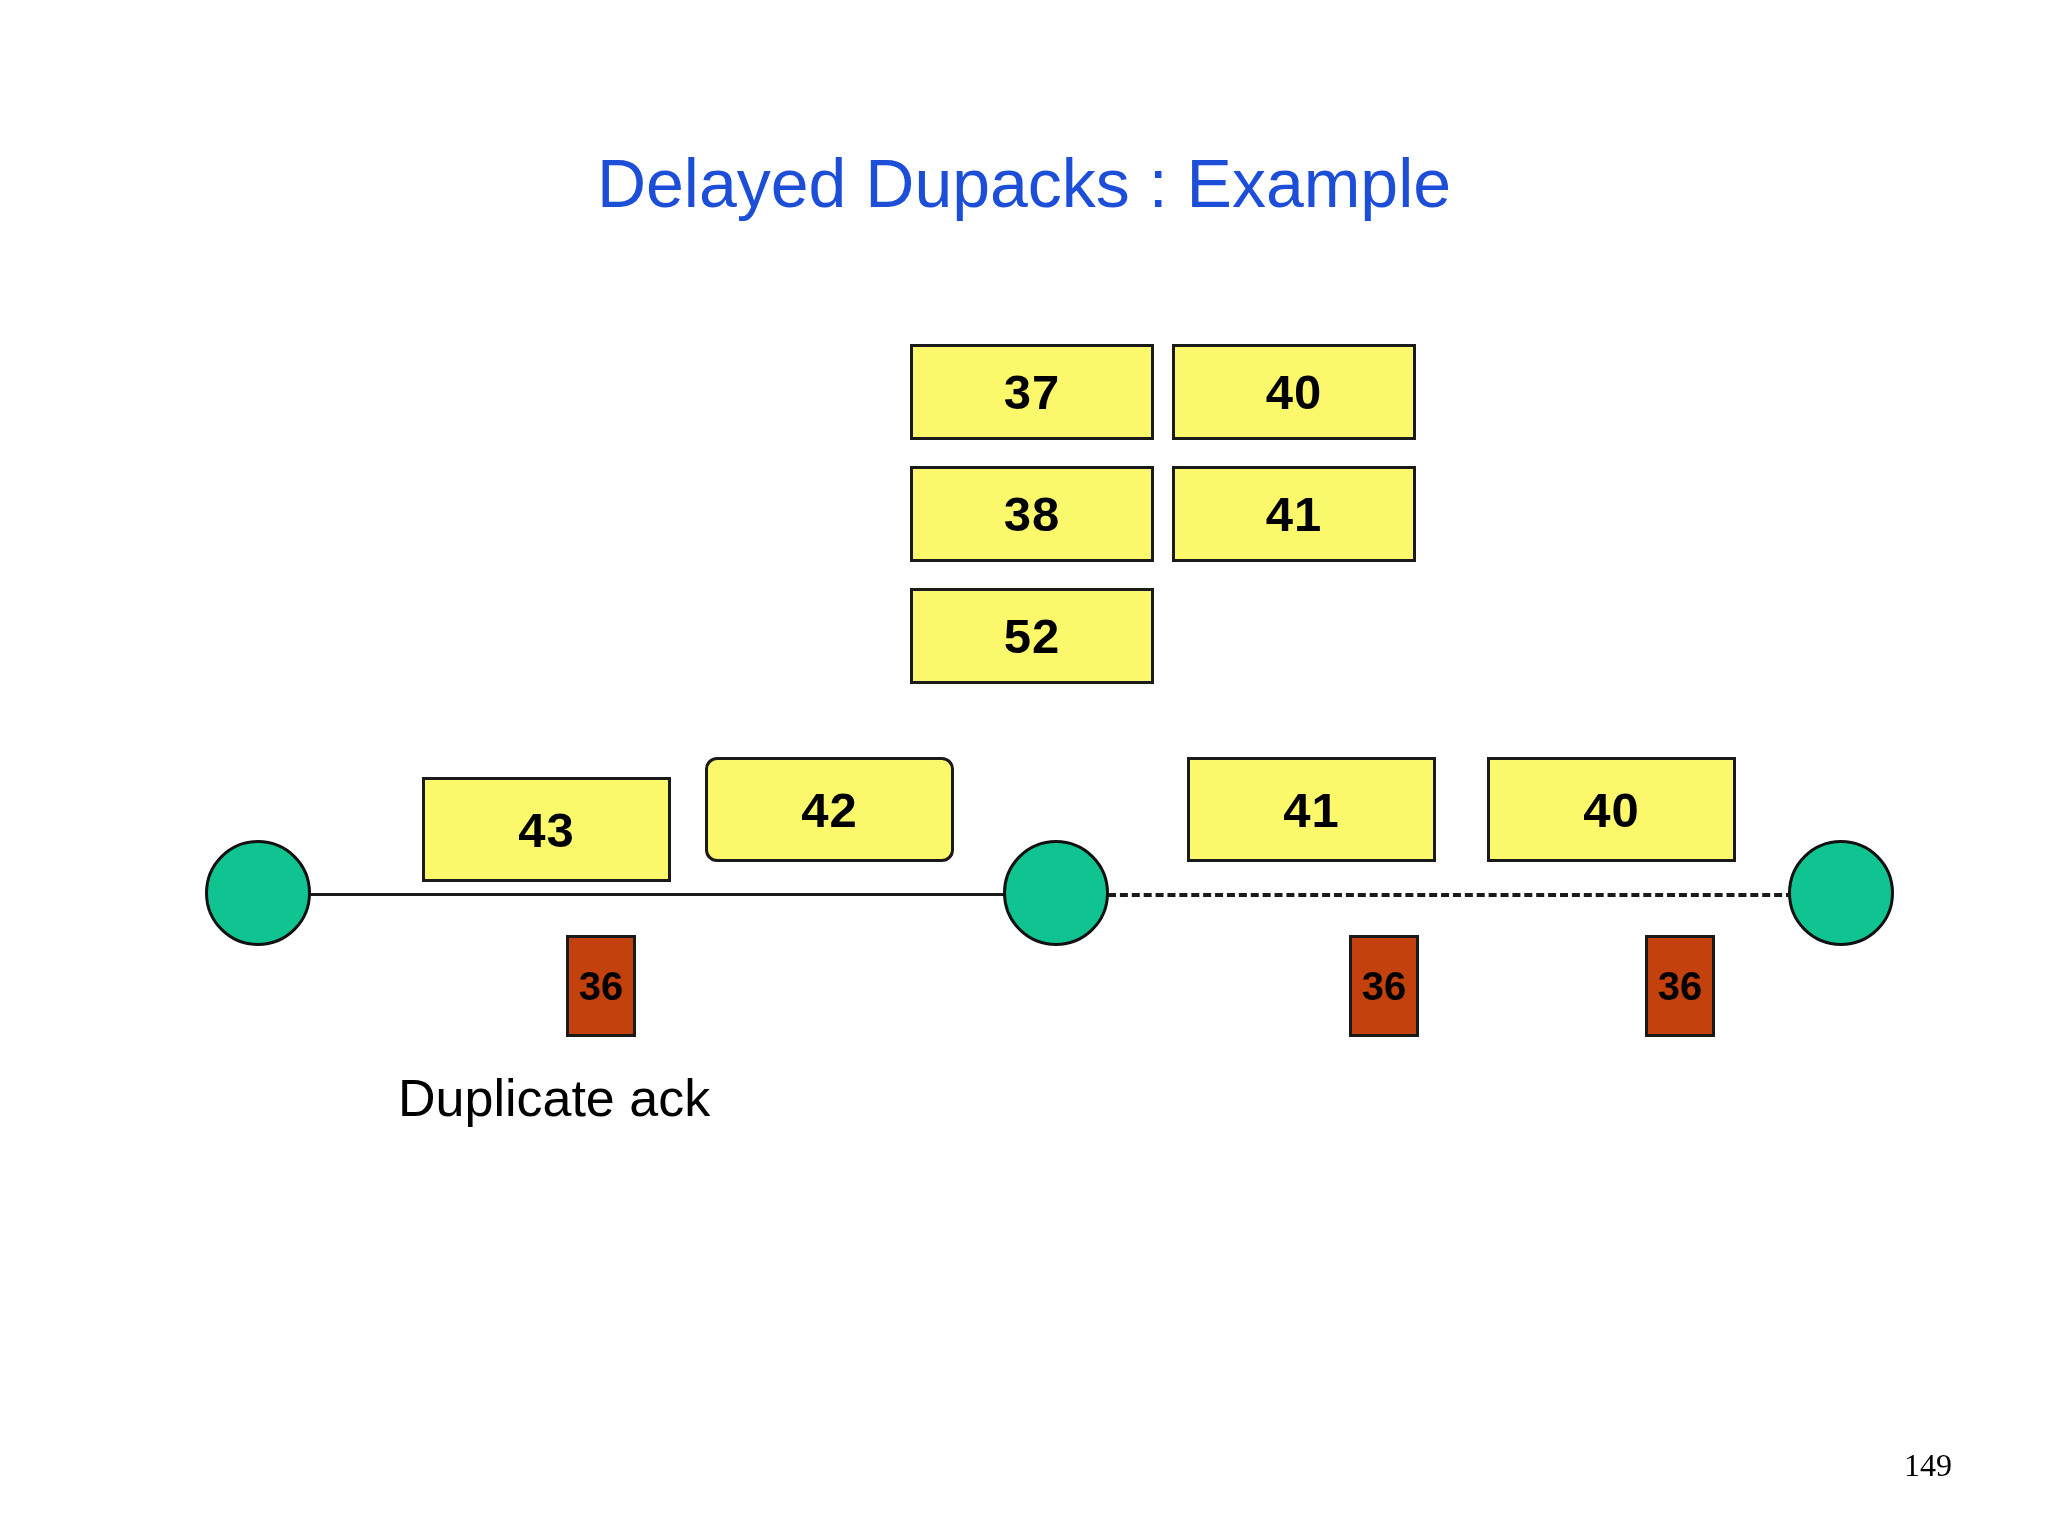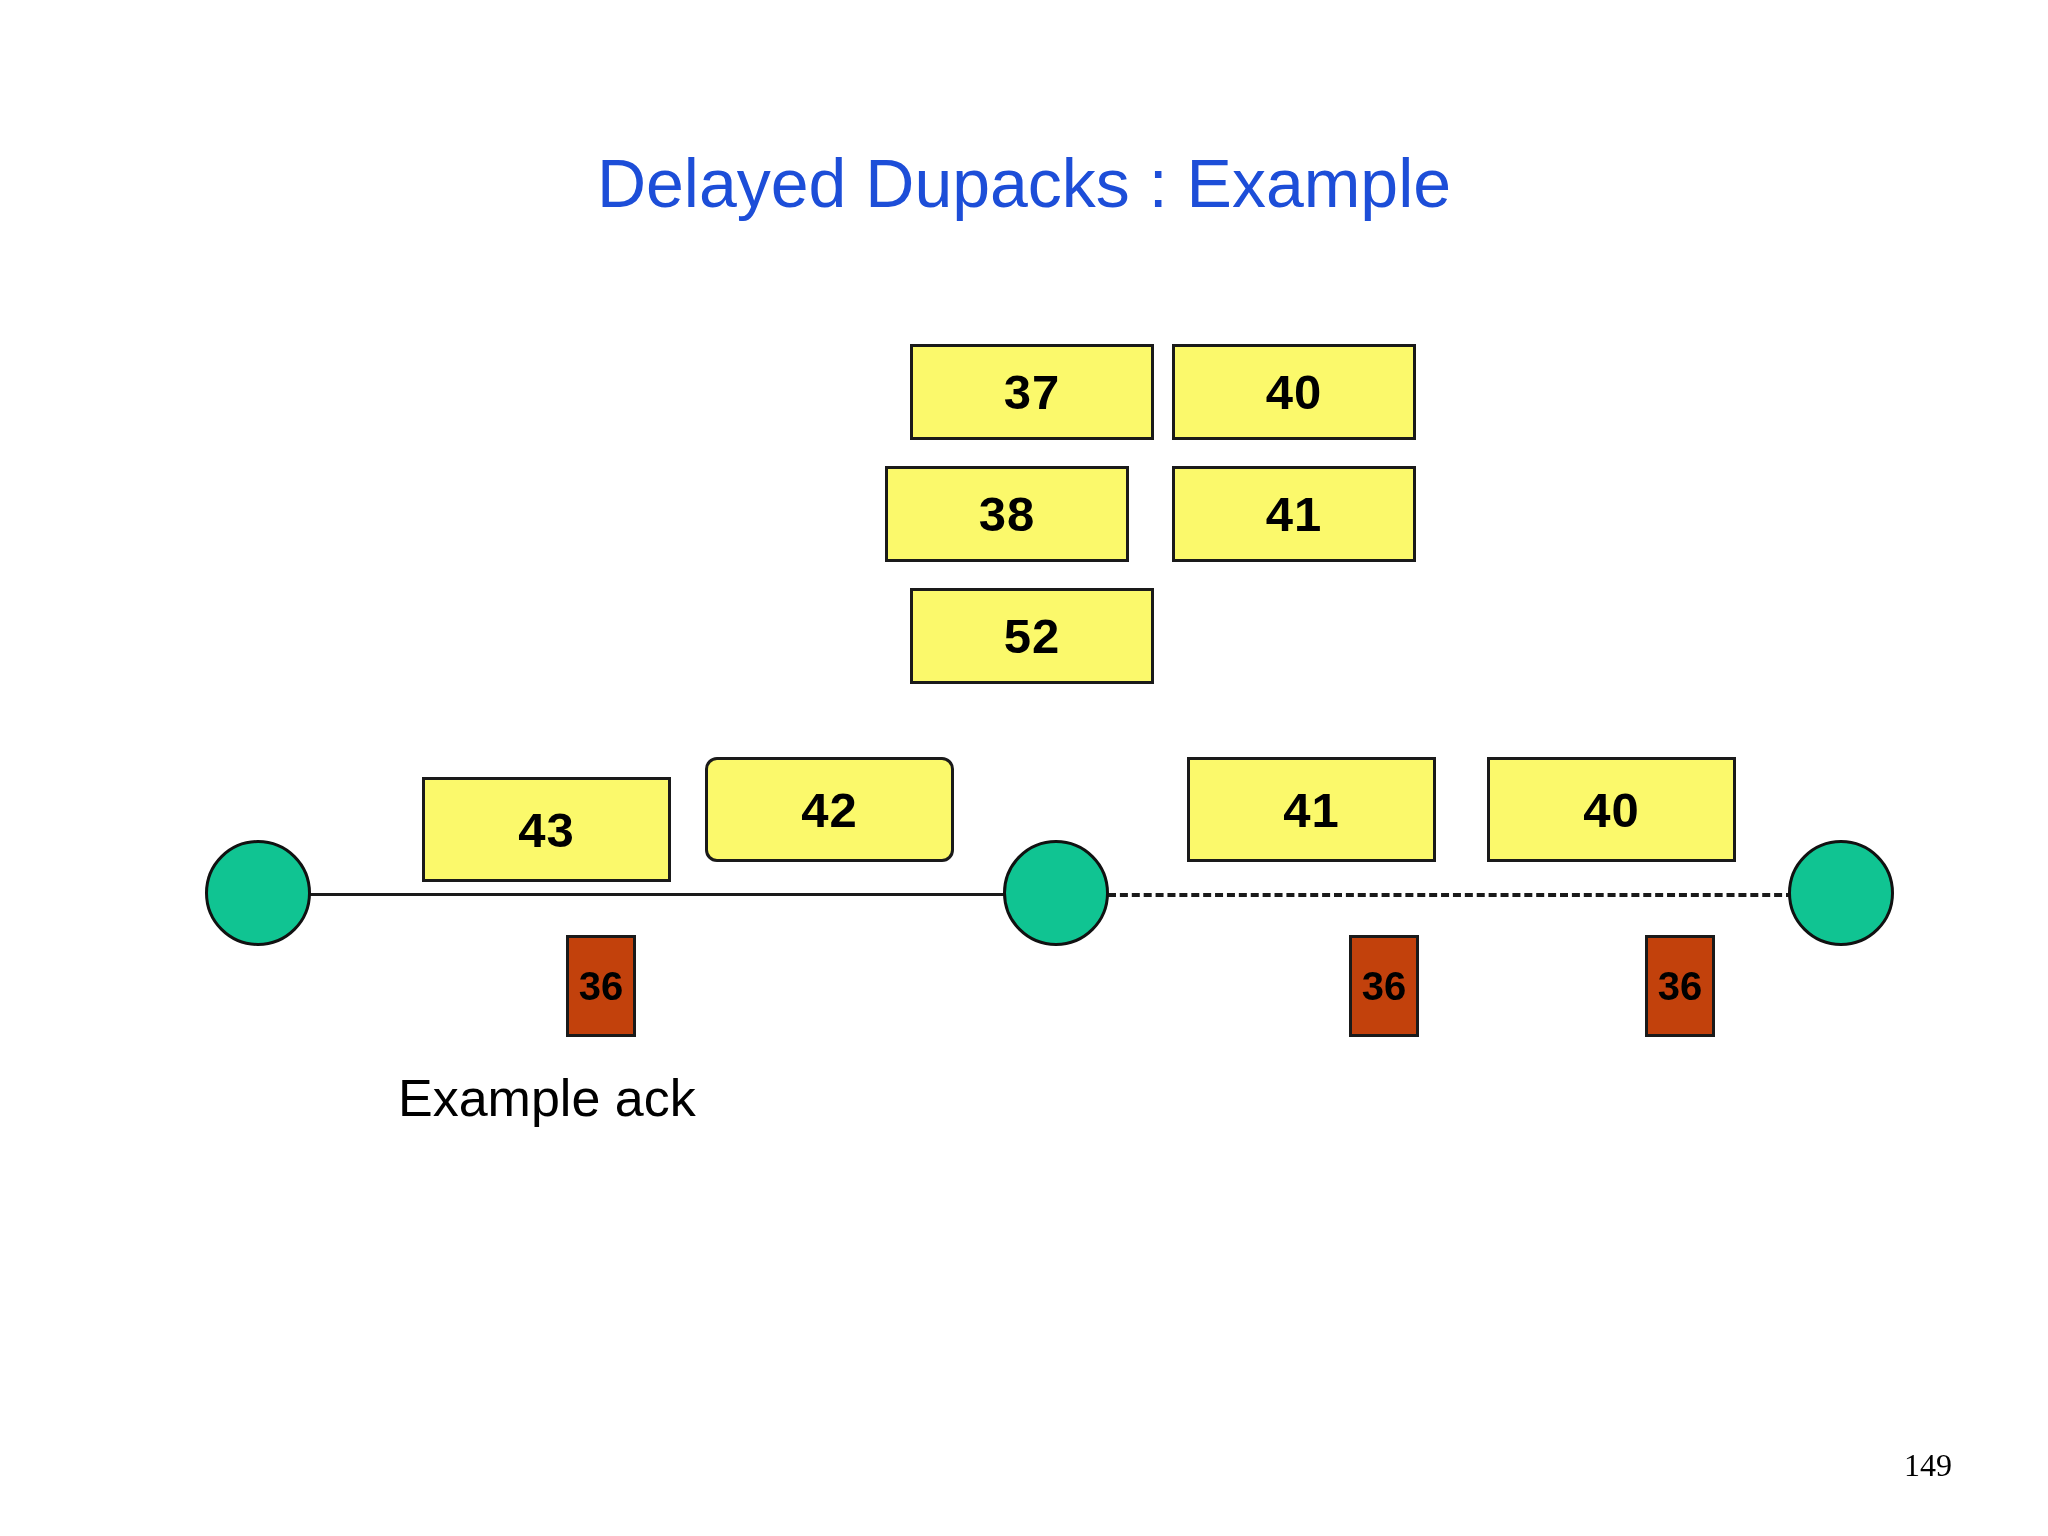--- a/index.html
+++ b/index.html
@@ -119,21 +119,21 @@
 </head>
 <body>
 
 <div id="slide">
 
   <div id="slide-title">Delayed Dupacks : Example</div>
 
   <div>
 
     <div class="pkt top" style="left:910px; top:344px;">37</div>
-    <div class="pkt top" style="left:885px; top:466px;">38</div>
+    <div class="pkt top" style="left:910px; top:466px;">38</div>
     <div class="pkt top" style="left:910px; top:588px;">52</div>
 
     <div class="pkt top" style="left:1172px; top:344px;">40</div>
     <div class="pkt top" style="left:1172px; top:466px;">41</div>
   </div>
 
   <div class="link-solid" style="left:262px; top:893px; width:750px;"></div>
   <div class="link-dashed" style="left:1108px; top:893px; width:686px;"></div>
 
   <div class="node" style="left:205px; top:840px;"></div>
@@ -146,17 +146,17 @@
     <div class="pkt wire" style="left:1187px; top:757px;">41</div>
     <div class="pkt wire" style="left:1487px; top:757px;">40</div>
   </div>
 
   <div>
     <div class="ack" style="left:566px; top:935px;">36</div>
     <div class="ack" style="left:1349px; top:935px;">36</div>
     <div class="ack" style="left:1645px; top:935px;">36</div>
   </div>
 
-  <div class="caption" style="left:398px; top:1068px;">Example ack</div>
+  <div class="caption" style="left:398px; top:1068px;">Duplicate ack</div>
 
   <div id="page-number">149</div>
 
 </div>
 
 </body></html>

